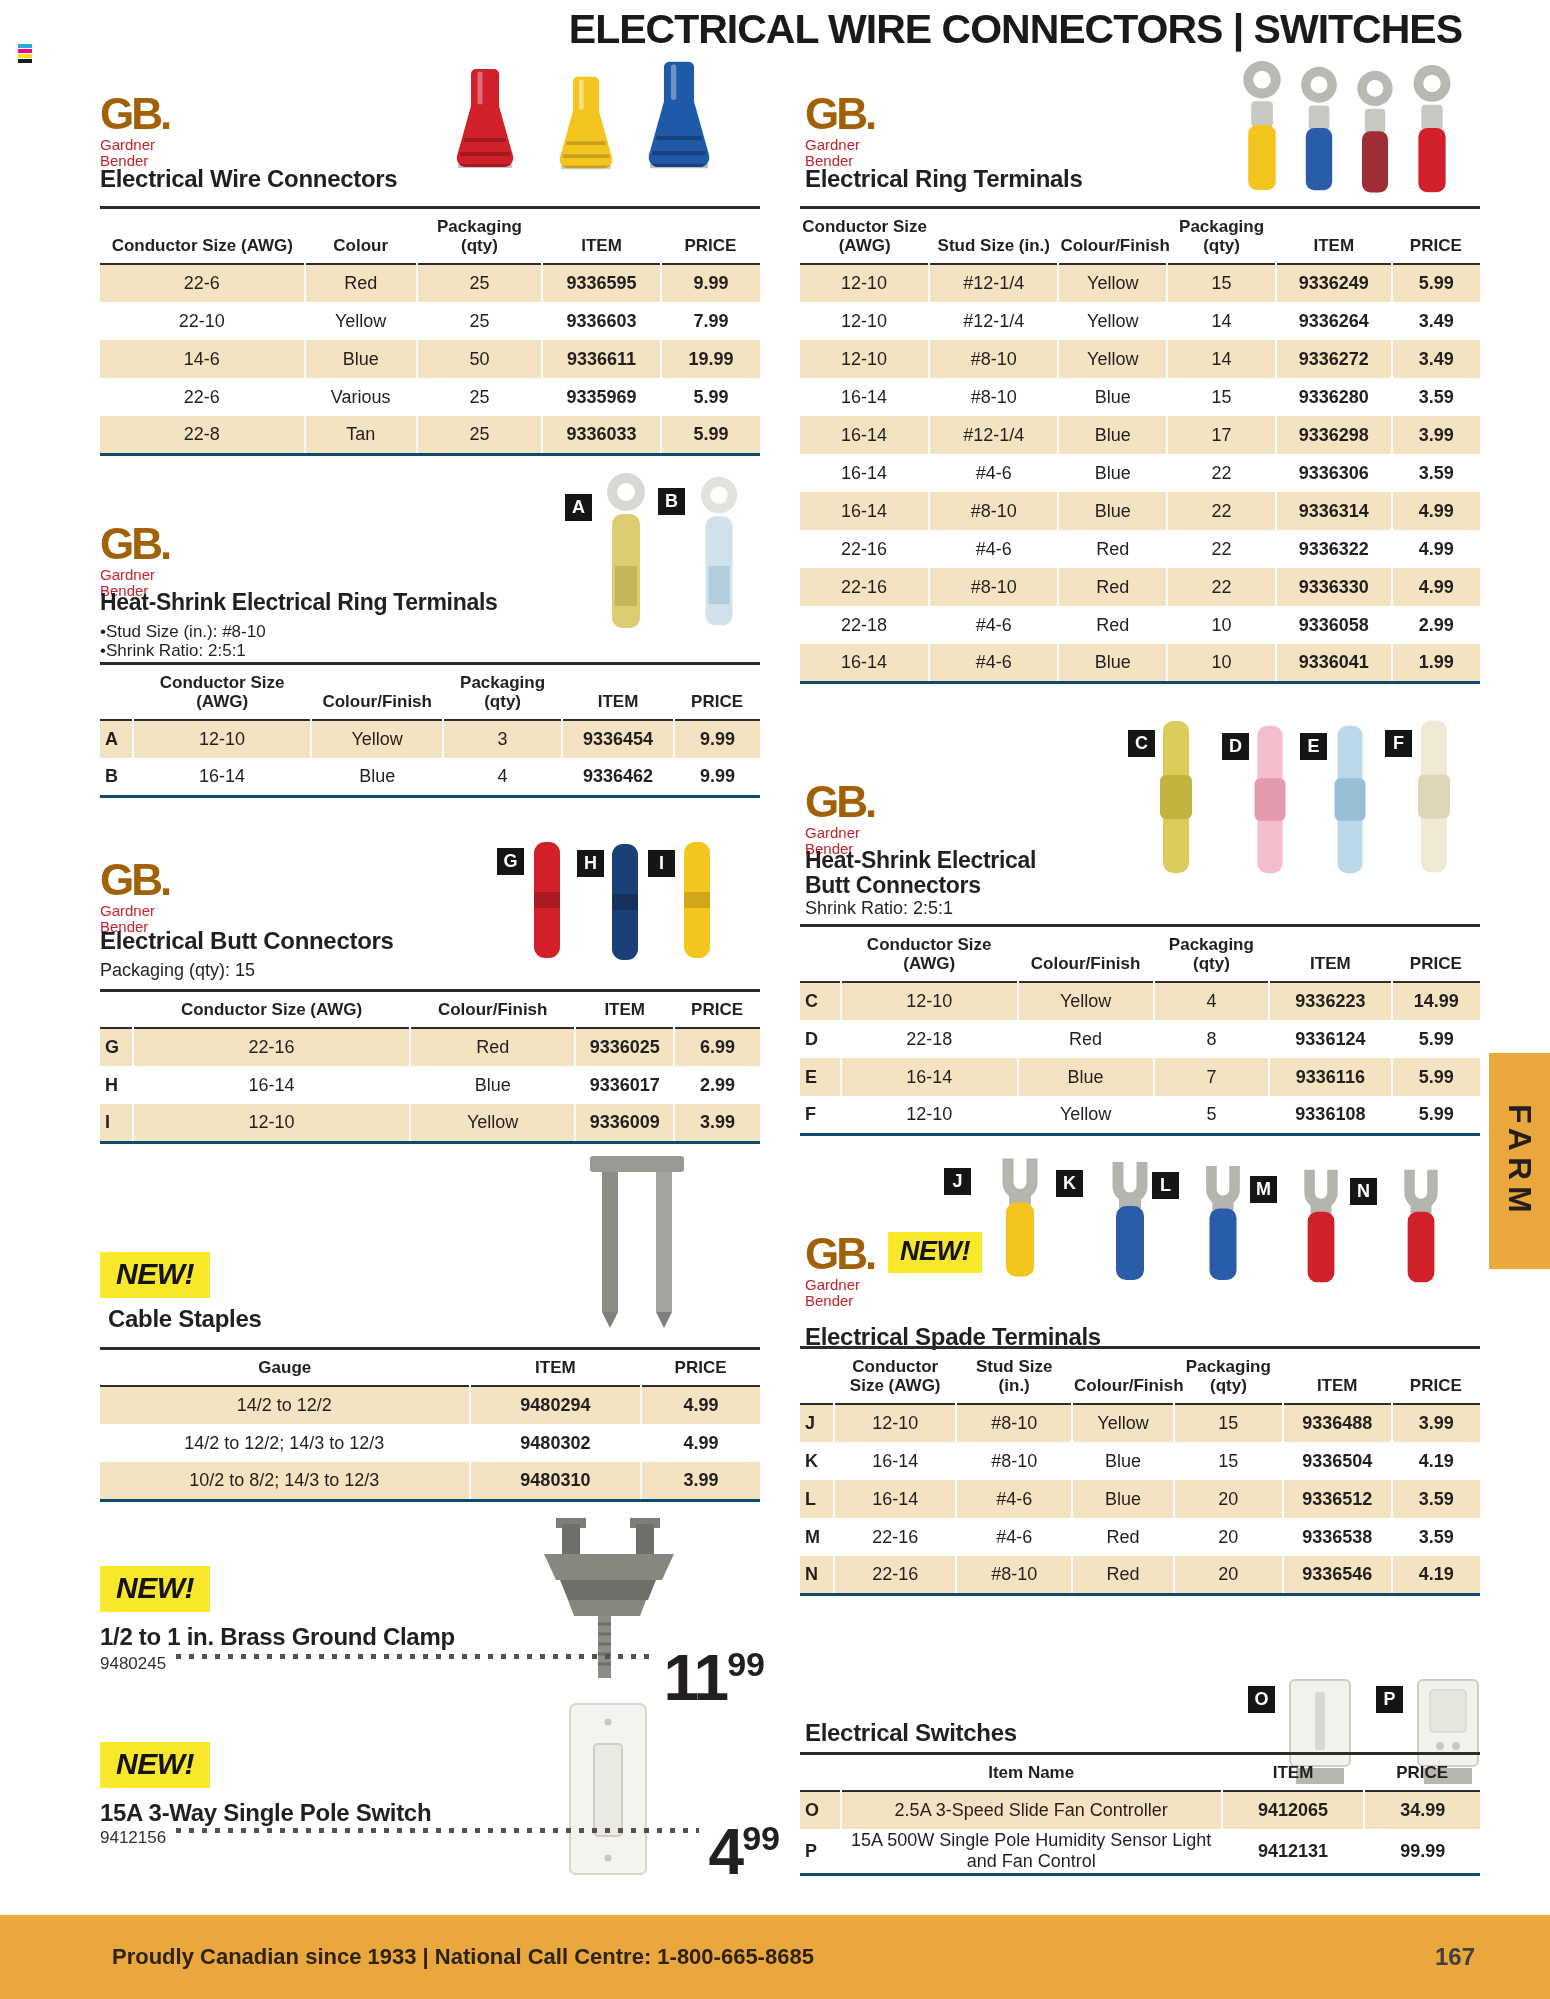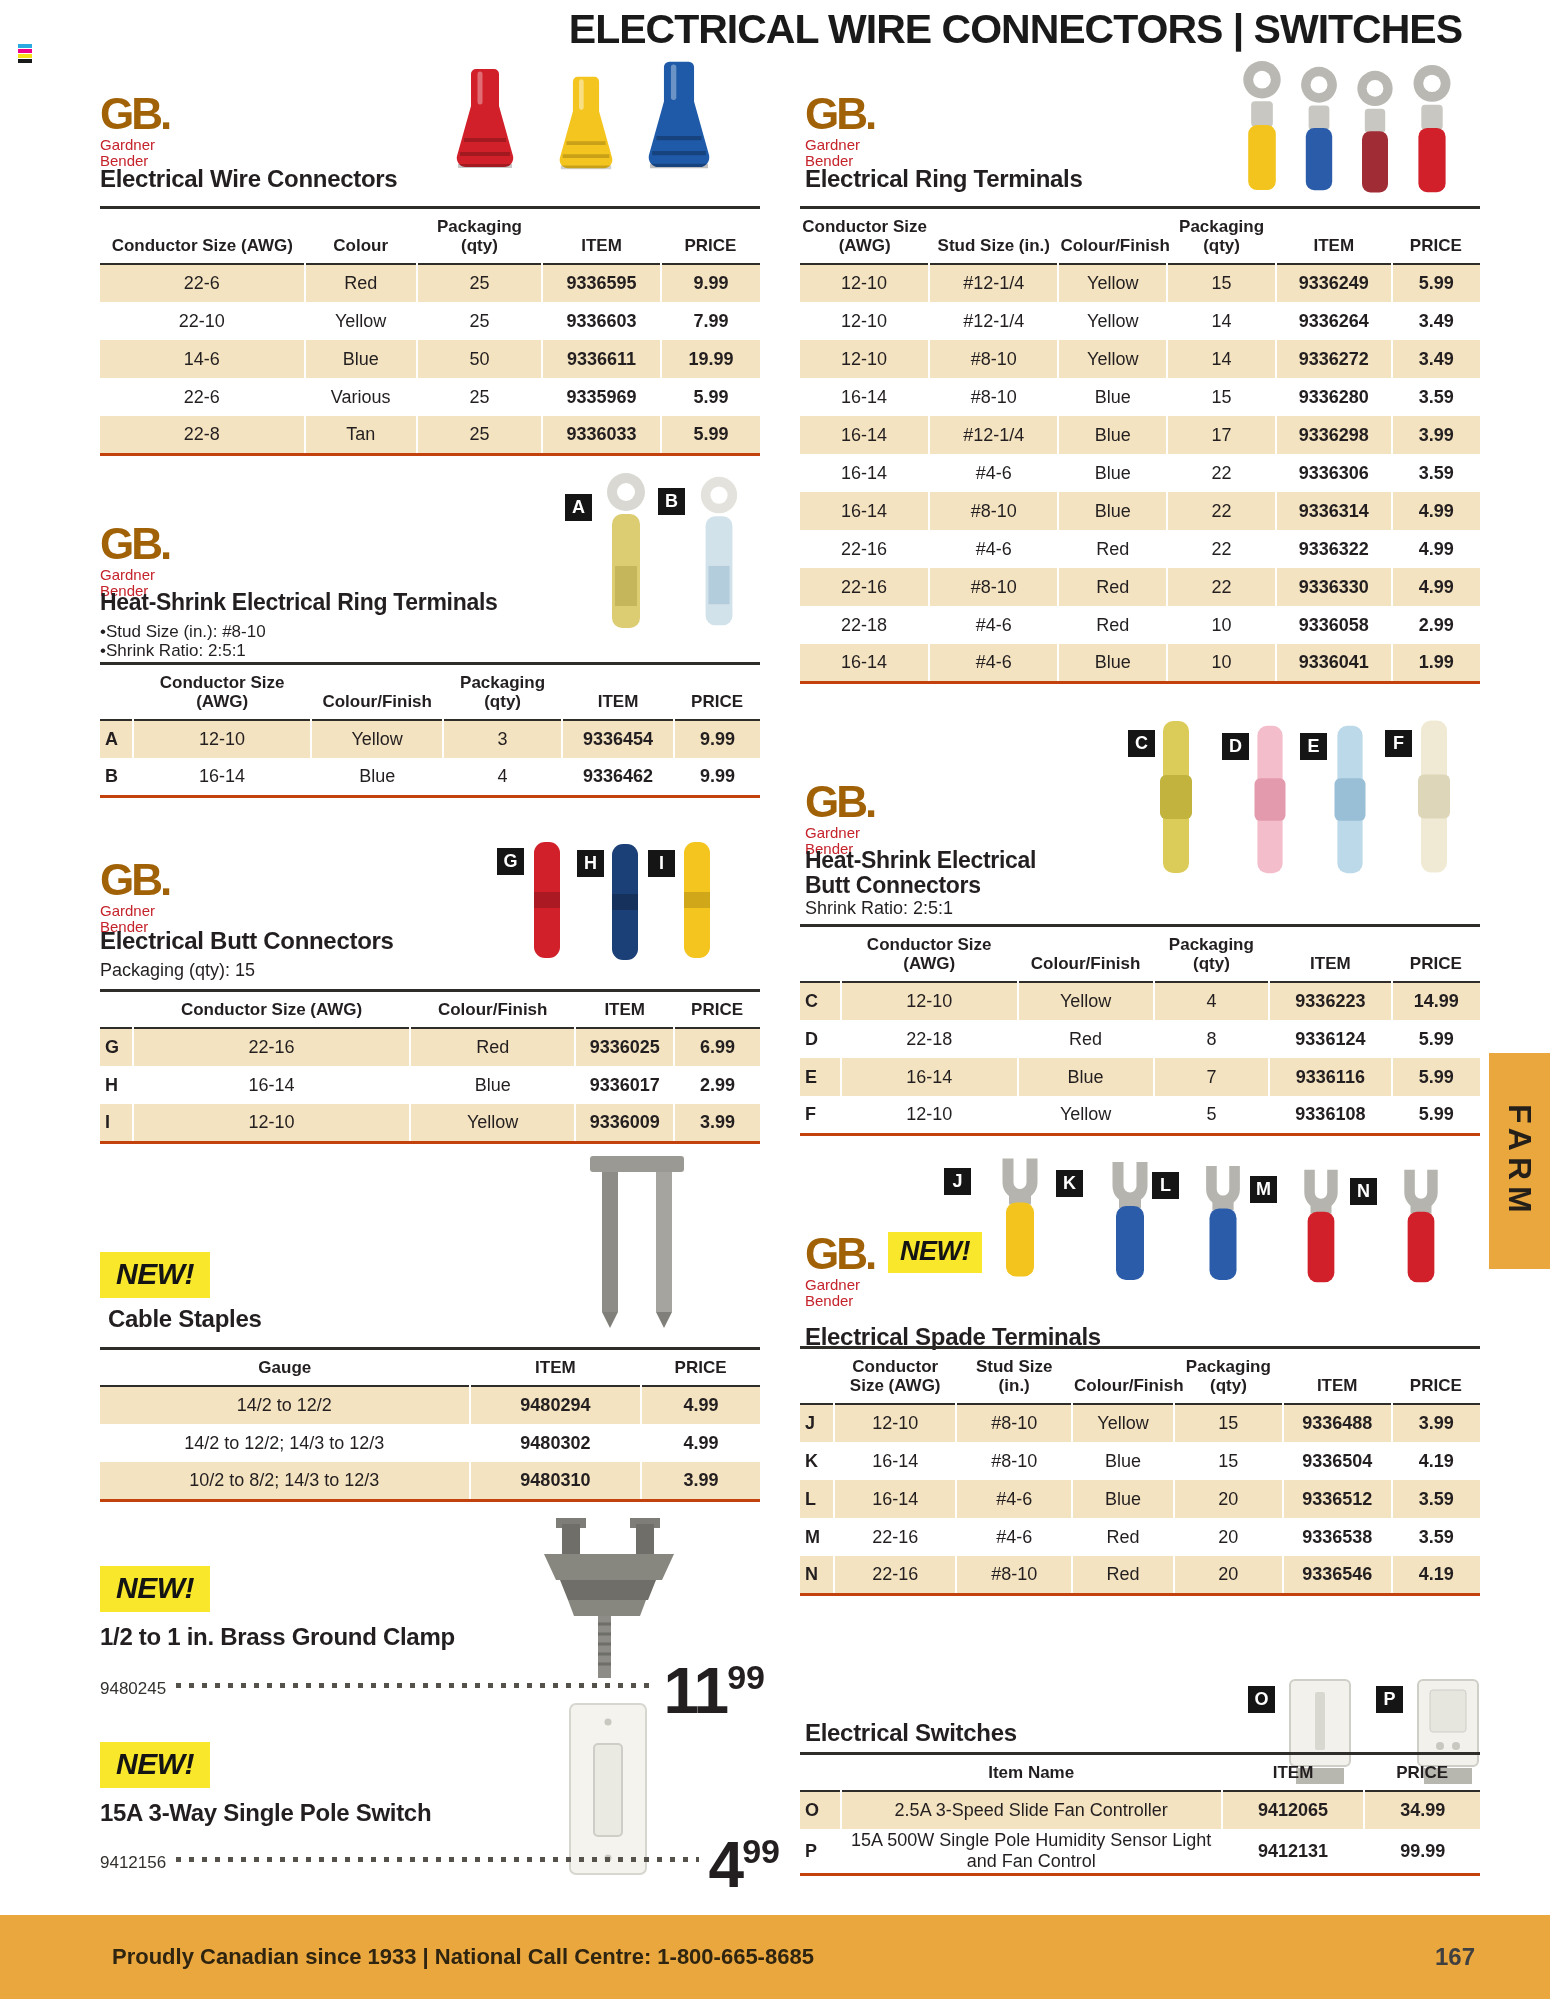--- a/index.html
+++ b/index.html
@@ -27,26 +27,26 @@
 
   .new{background:#F8E72A;color:#141414;font-style:italic;font-weight:800;font-size:30px;
        padding:5px 16px 7px;display:inline-block;letter-spacing:-.5px}
   .new.sm{font-size:27px;padding:4px 12px 6px}
 
   table.cat{border-collapse:collapse;table-layout:fixed}
   .cat th{font-size:17px;font-weight:700;vertical-align:bottom;padding:8px 2px;line-height:1.12;text-align:center}
   .cat thead tr{border-top:3px solid #2F2D2A;border-bottom:2px solid #2F2D2A}
   .cat td{font-size:18px;text-align:center;height:38px;padding:1px 3px;box-sizing:border-box}
   .cat tbody tr:nth-child(odd){background:#F4E3C0}
-  .cat tbody tr:last-child{border-bottom:3px solid #c2410c}
+  .cat tbody tr:last-child{border-bottom:3px solid #0c4a6e}
   .cat td.b{font-weight:700}
   .cat td.lbl{font-weight:700;text-align:left;padding-left:5px}
   .cat td+td{border-left:2px solid #fff}
 
-  .price-line{display:flex;align-items:center}
+  .price-line{display:flex;align-items:flex-start}
   .item-no{font-size:17px;color:#33312e;margin-bottom:6px;white-space:nowrap}
   .dots{flex:1;height:5px;margin:0 10px 14px;
         background-image:repeating-linear-gradient(90deg,#55524c 0 5px,transparent 5px 13px)}
   .bp{font-size:64px;font-weight:800;line-height:.78;letter-spacing:-2px;white-space:nowrap}
   .bp sup{font-size:34px;vertical-align:baseline;position:relative;top:-24px;letter-spacing:0}
 
   .farm{left:1489px;top:1053px;width:61px;height:216px;background:#EAA73E;
         display:flex;align-items:center;justify-content:center}
   .farm span{writing-mode:vertical-rl;font-size:32px;font-weight:800;letter-spacing:6px;color:#241F19}
 

